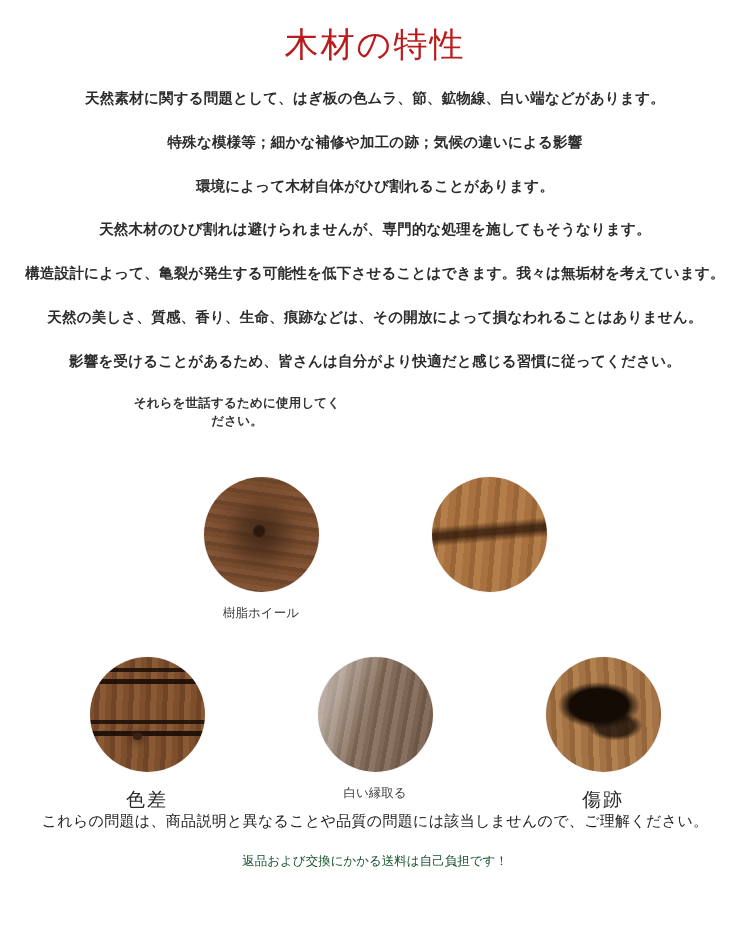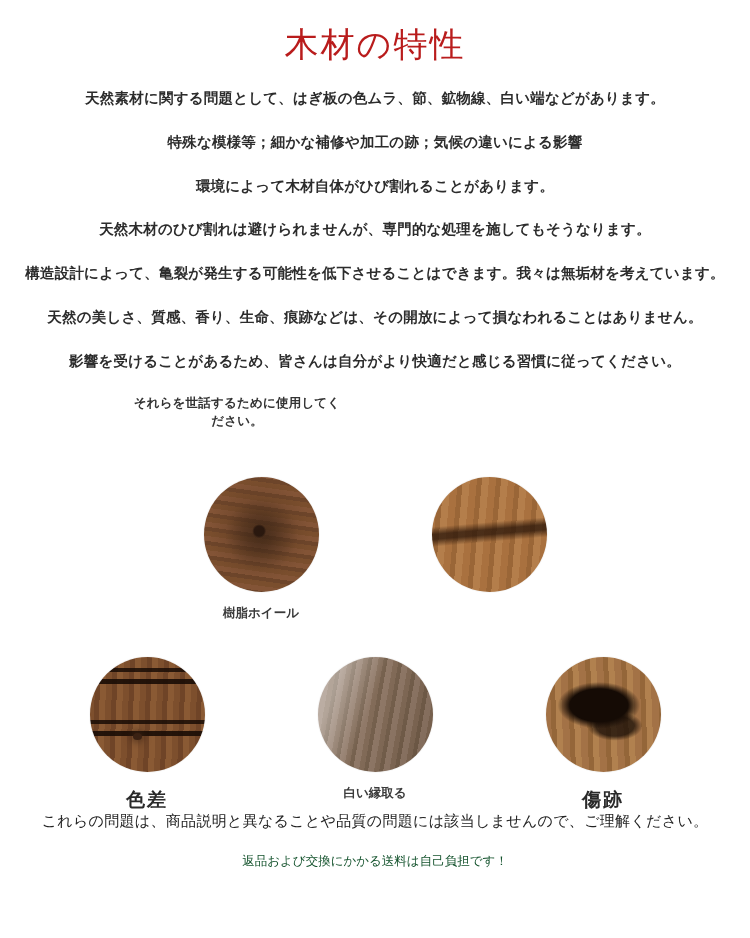--- a/index.html
+++ b/index.html
@@ -76,21 +76,20 @@
     overflow: hidden;
     box-shadow: 0 0 0 1px rgba(0,0,0,0.03);
   }
   .caption {
     margin-top: 13px;
     font-size: 12.5px;
     color: #3a3a3a;
     text-align: left;
     line-height: 1.3;
     white-space: nowrap;
-    font-weight: bold;
   }
   .caption.big {
     font-size: 19px;
     letter-spacing: 2px;
     color: #2a2a2a;
     margin-top: 16px;
     font-family: "Liberation Serif", serif;
   }
   .row2 { margin-top: 36px; }
 

